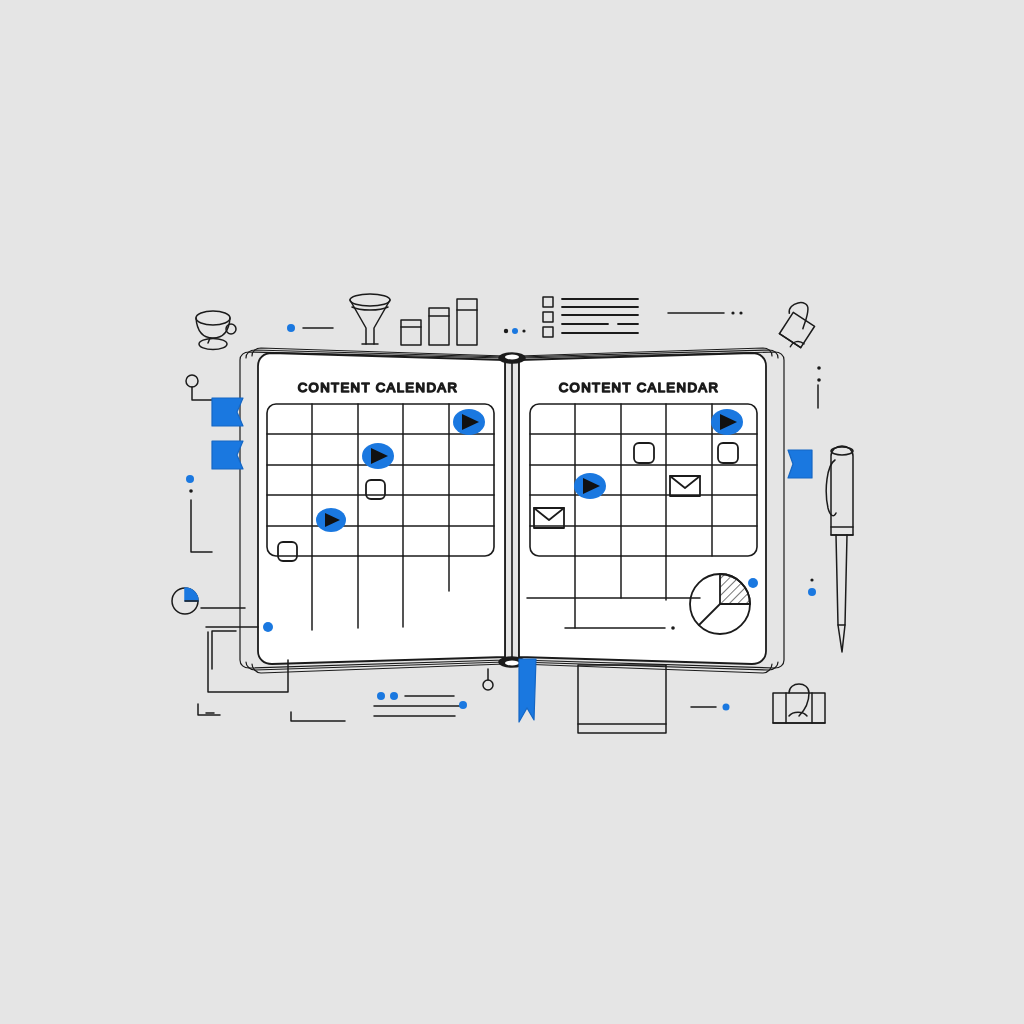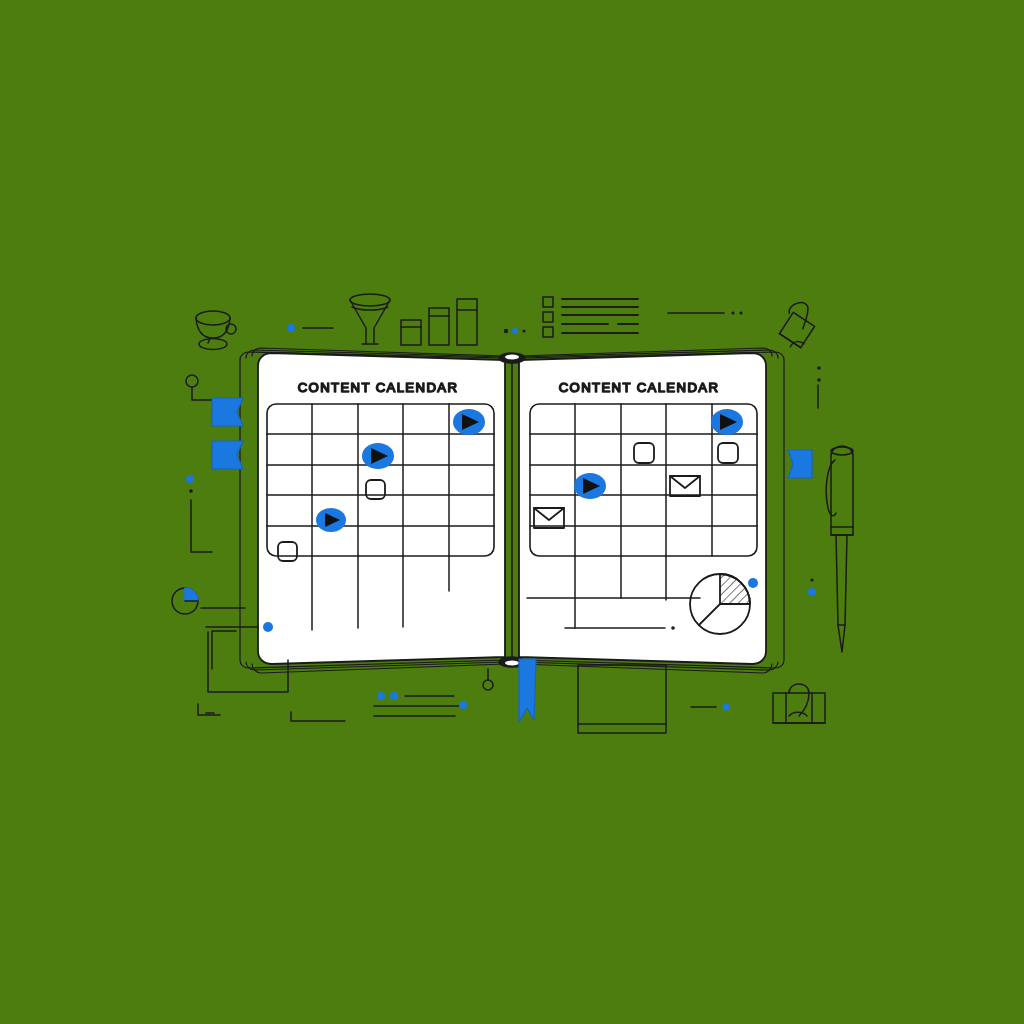--- a/index.html
+++ b/index.html
@@ -30,21 +30,21 @@
     font-family: "Liberation Sans", sans-serif;
     font-size: 13.2px;
     letter-spacing: 1.35px;
     fill: #1b1b1b;
     font-weight: 500;
   }
 </style>
 </head>
 <body>
 
-<div id="stage" style="background: #4d7c0f;">
+<div id="stage" style="background: #e5e5e5;">
 
   <svg id="art" viewBox="0 0 1024 1024">
 
     <defs>
       <pattern id="hatch" width="6" height="6" patternTransform="rotate(45)" patternUnits="userSpaceOnUse">
         <line x1="0" y1="0" x2="0" y2="6" stroke="#1b1b1b" stroke-width="1.2"></line>
       </pattern>
     </defs>
 
     <g fill="none" stroke="#1b1b1b" stroke-width="1.5" stroke-linecap="round" stroke-linejoin="round">

